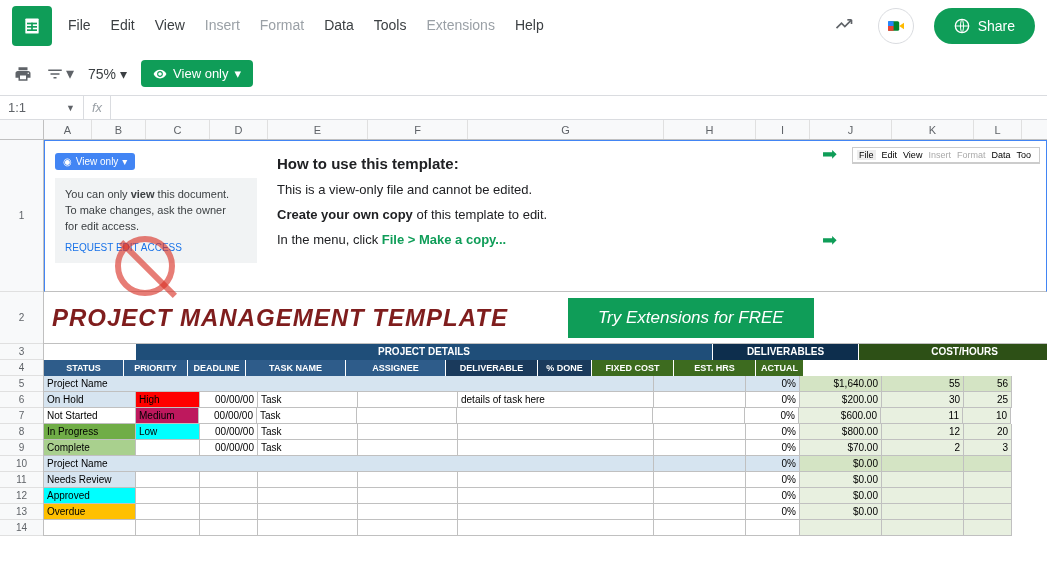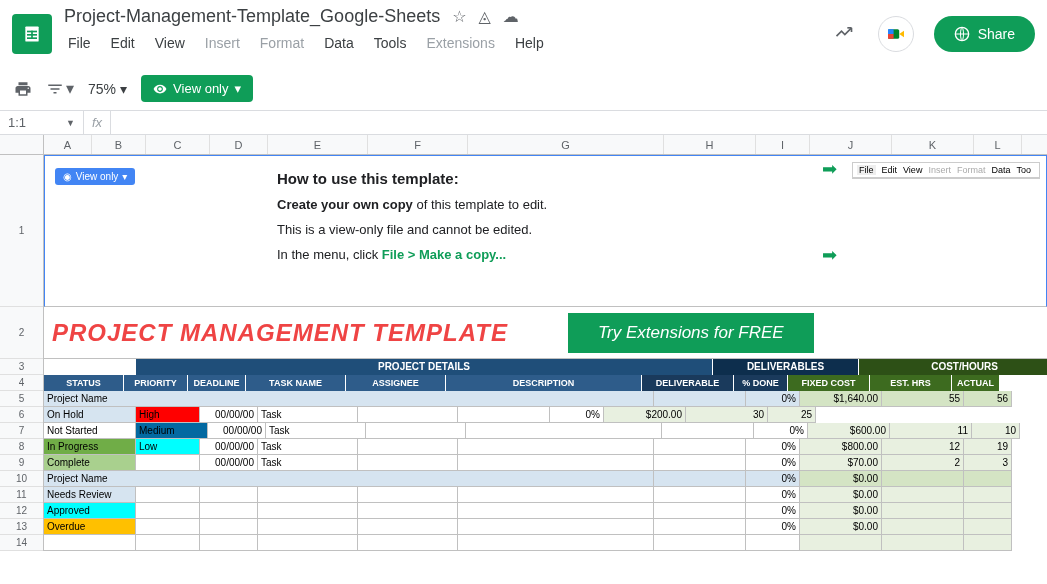--- a/index.html
+++ b/index.html
@@ -49,21 +49,21 @@
 .help-right{width:200px;padding:6px;position:relative}
 .mini-menu{border:1px solid #ccc;font-size:9px;background:#fff}
 .mini-bar{display:flex;gap:6px;padding:2px 4px;border-bottom:1px solid #ccc}
 .mini-bar span.dis{color:#aaa}
 .mini-items{padding:2px 0}
 .mini-item{padding:2px 6px;display:flex;justify-content:space-between}
 .mini-item.dis{color:#aaa}
 .mini-item.hl{background:#eee}
 .arrow{position:absolute;color:#0f9d58;font-size:18px}
 .title-row{position:absolute;top:152px;left:0;right:0;height:52px;display:flex;align-items:center;padding-left:8px;border-bottom:1px solid #c0c0c0}
-.pm-title{color:#ef4444;font-size:24px;font-weight:bold;font-style:italic;letter-spacing:1px}
+.pm-title{color:#7f1d1d;font-size:24px;font-weight:bold;font-style:italic;letter-spacing:1px}
 .try-btn{background:#0f9d58;color:#fff;padding:10px 30px;font-size:17px;font-style:italic;margin-left:60px;cursor:pointer}
 .table{position:absolute;top:204px;left:0}
 .thead1{display:flex;height:16px}
 .thead1 .c{border-right:1px solid #fff;background:#1f4e79;color:#fff;font-size:10px;font-weight:bold;text-align:center;line-height:16px}
 .thead1 .spacer-c{background:#fff;width:92px}
 .thead1 .dark{background:#0d2e4d}
 .thead1 .green-h{background:#2d5016}
 .thead2{display:flex;height:16px}
 .thead2 .c{border-right:1px solid #fff;color:#fff;font-size:9px;font-weight:bold;text-align:center;line-height:16px;background:#2e5c8a}
 .thead2 .dark{background:#1a3a5c}
@@ -82,28 +82,20 @@
   <div class="sheets-logo">
     <svg viewBox="0 0 24 24" fill="#fff">
         <rect x="4" y="3" width="16" height="18" rx="1" fill="#fff"></rect>
         <rect x="6" y="8" width="12" height="2" fill="#0f9d58"></rect>
         <rect x="6" y="12" width="12" height="2" fill="#0f9d58"></rect>
         <rect x="6" y="16" width="12" height="2" fill="#0f9d58"></rect>
         <rect x="11" y="8" width="2" height="10" fill="#0f9d58"></rect>
       </svg>
   </div>
   <div style="display:flex;flex-direction:column">
-    <div style="display:flex;align-items:center">
-      <span class="doc-title">Project-Management-Template_Google-Sheets</span>
-      <div class="title-icons">
-        <span>☆</span>
-        <span>◬</span>
-        <span>☁</span>
-      </div>
-    </div>
     <div class="menubar" style="padding-left:0;margin-top:4px">
       <span>File</span>
       <span>Edit</span>
       <span>View</span>
       <span class="disabled">Insert</span>
       <span class="disabled">Format</span>
       <span>Data</span>
       <span>Tools</span>
       <span class="disabled">Extensions</span>
       <span>Help</span>
@@ -189,25 +181,32 @@
         <div class="row-h" style="height: 16px; line-height: 16px;">10</div>
         <div class="row-h" style="height: 16px; line-height: 16px;">11</div>
         <div class="row-h" style="height: 16px; line-height: 16px;">12</div>
         <div class="row-h" style="height: 16px; line-height: 16px;">13</div>
         <div class="row-h" style="height: 16px; line-height: 16px;">14</div>
       </div>
     <div class="cells">
       <div class="help-panel">
         <div class="help-left">
           <span class="vo-badge">◉ <span>View only</span> ▾</span>
+          <div class="help-text">
+            <p><span>You can only </span><b>view</b><span> this document.</span></p>
+            <p>To make changes, ask the owner</p>
+            <p>for edit access.</p>
+            <span class="req-link">REQUEST EDIT ACCESS</span>
+            <div class="prohibit"></div>
+          </div>
         </div>
         <div class="help-mid">
           <h3>How to use this template:</h3>
+          <p>This is a view-only file and cannot be edited.</p>
           <p><b>Create your own copy</b><span> of this template to edit.</span></p>
-          <p>This is a view-only file and cannot be edited.</p>
           <p><span>In the menu, click </span><span class="green">File &gt; Make a copy...</span></p>
         </div>
         <div class="help-right">
           <span class="arrow" style="top:2px;left:-24px">➡</span>
           <div class="mini-menu">
             <div class="mini-bar">
               <span style="background:#eee;padding:0 2px">File</span>
               <span>Edit</span>
               <span>View</span>
               <span class="dis">Insert</span>
@@ -229,50 +228,50 @@
             <div class="c" style="width:577px">PROJECT DETAILS</div>
             <div class="c dark" style="width:146px">DELIVERABLES</div>
             <div class="c green-h" style="width:212px">COST/HOURS</div>
           </div>
           <div class="thead2">
             <div class="c " style="width:80px">STATUS</div>
             <div class="c " style="width:64px">PRIORITY</div>
             <div class="c " style="width:58px">DEADLINE</div>
             <div class="c " style="width:100px">TASK NAME</div>
             <div class="c " style="width:100px">ASSIGNEE</div>
-            <div class="c " style="width:196px">DESCRIPTION</div>
             <div class="c dark" style="width:92px">DELIVERABLE</div>
             <div class="c dark" style="width:54px">% DONE</div>
             <div class="c green-h" style="width:82px">FIXED COST</div>
             <div class="c green-h" style="width:82px">EST. HRS</div>
             <div class="c green-h" style="width:48px">ACTUAL</div>
           </div>
           <div class="trow">
             <div class="c pn" style="width:610px">Project Name</div>
             <div class="c pn" style="width:92px"></div>
             <div class="c pn num" style="width:54px">0%</div>
             <div class="c gnum2" style="width:82px">$1,640.00</div>
             <div class="c gnum2" style="width:82px">55</div>
             <div class="c gnum2" style="width:48px">56</div>
           </div>
           <div class="trow">
             <div class="c " style="width:92px;background:#d6e4f0">On Hold</div>
             <div class="c " style="width:64px;background:#ff0000">High</div>
             <div class="c num" style="width:58px;">00/00/00</div>
             <div class="c " style="width:100px;">Task</div>
             <div class="c " style="width:100px;"></div>
+            <div class="c " style="width:196px;">details of task here</div>
             <div class="c " style="width:92px;"></div>
             <div class="c num" style="width:54px;">0%</div>
             <div class="c gnum" style="width:82px;">$200.00</div>
             <div class="c gnum" style="width:82px;">30</div>
             <div class="c gnum" style="width:48px;">25</div>
           </div>
           <div class="trow">
             <div class="c " style="width:92px;">Not Started</div>
-            <div class="c " style="width:72px;background:#0369a1">Medium</div>
+            <div class="c " style="width:63px;background:#be185d">Medium</div>
             <div class="c num" style="width:58px;">00/00/00</div>
             <div class="c " style="width:100px;">Task</div>
             <div class="c " style="width:100px;"></div>
             <div class="c " style="width:196px;"></div>
             <div class="c " style="width:92px;"></div>
             <div class="c num" style="width:54px;">0%</div>
             <div class="c gnum" style="width:82px;">$600.00</div>
             <div class="c gnum" style="width:82px;">11</div>
             <div class="c gnum" style="width:48px;">10</div>
           </div>
@@ -280,21 +279,21 @@
             <div class="c " style="width:92px;background:#70ad47">In Progress</div>
             <div class="c " style="width:64px;background:#00ffff">Low</div>
             <div class="c num" style="width:58px;">00/00/00</div>
             <div class="c " style="width:100px;">Task</div>
             <div class="c " style="width:100px;"></div>
             <div class="c " style="width:196px;"></div>
             <div class="c " style="width:92px;"></div>
             <div class="c num" style="width:54px;">0%</div>
             <div class="c gnum" style="width:82px;">$800.00</div>
             <div class="c gnum" style="width:82px;">12</div>
-            <div class="c gnum" style="width:48px;">19</div>
+            <div class="c gnum" style="width:48px;">20</div>
           </div>
           <div class="trow">
             <div class="c " style="width:92px;background:#a9d08e">Complete</div>
             <div class="c " style="width:64px;"></div>
             <div class="c num" style="width:58px;">00/00/00</div>
             <div class="c " style="width:100px;">Task</div>
             <div class="c " style="width:100px;"></div>
             <div class="c " style="width:196px;"></div>
             <div class="c " style="width:92px;"></div>
             <div class="c num" style="width:54px;">0%</div>

